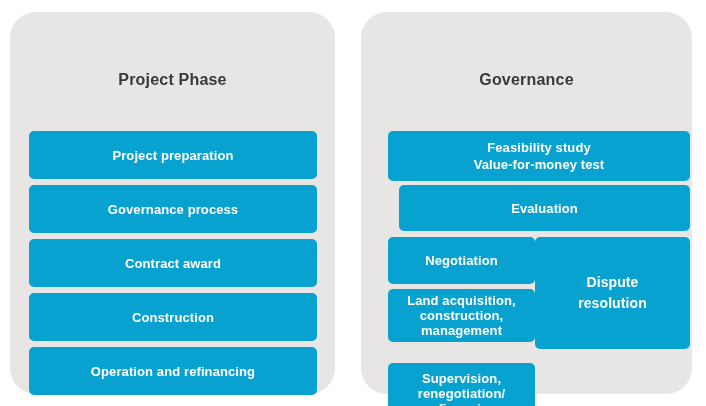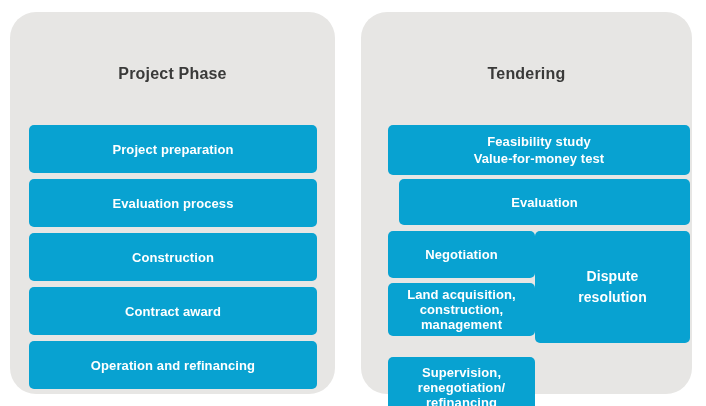--- a/index.html
+++ b/index.html
@@ -19,21 +19,21 @@
     position: absolute;
     top: 12px;
     height: 382px;
     background: var(--panel-bg, #e7e6e4);
     border-radius: 26px;
     box-sizing: border-box;
   }
   .panel-left  { left: 10px;  width: 325px; }
   .panel-right { left: 361px; width: 331px; }
   .panel-title {
-    margin: 8px;
+    margin: 14px;
     padding-top: 44px;
     height: 20px;
     line-height: 20px;
     text-align: center;
     font-size: 16px;
     font-weight: 700;
     letter-spacing: 0.2px;
     color: var(--title-text, #3a3a39);
   }
   .stack {
@@ -77,29 +77,29 @@
 </style>
 </head>
 <body>
 
 <div class="canvas">
 
   <section class="panel panel-left">
     <h2 class="panel-title">Project Phase</h2>
     <div class="stack">
       <div class="box">Project preparation</div>
-      <div class="box">Evaluation process</div>
+      <div class="box">Governance process</div>
+      <div class="box">Contract award</div>
       <div class="box">Construction</div>
-      <div class="box">Contract award</div>
       <div class="box">Operation and refinancing</div>
     </div>
   </section>
 
   <section class="panel panel-right">
-    <h2 class="panel-title">Tendering</h2>
+    <h2 class="panel-title">Governance</h2>
     <div class="stack">
       <div class="box box-feasibility">Feasibility study
 Value-for-money test</div>
       <div class="box box-evaluation">Evaluation</div>
       <div class="row">
         <div class="col-left">
           <div class="box box-negotiation">Negotiation</div>
           <div class="box box-land">Land acquisition,
 construction,
 management</div>

